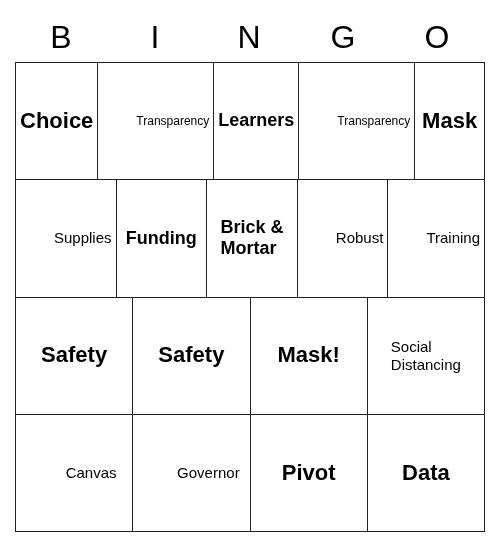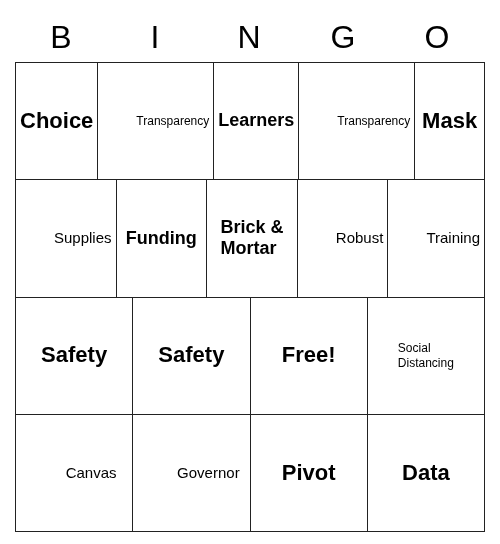--- a/index.html
+++ b/index.html
@@ -56,21 +56,21 @@
       padding: 4px;
     }
     .cell-text {
       display: block;
       line-height: 1.2;
     }
     
     .size-xl { font-size: 22px; font-weight: bold; }
     .size-lg { font-size: 18px; font-weight: bold; }
     .size-md { font-size: 15px; font-weight: normal; margin-left: 34px; }
-    .size-sm { font-size: 12px; font-weight: normal; }
+    .size-sm { font-size: 15px; font-weight: normal; }
     .size-xs { font-size: 12px; font-weight: normal; margin-left: 34px; }
   </style>
 </head>
 <body>
 
 <div class="bingo-card">
   <div class="bingo-header">
   <div class="bingo-header-cell">B</div>
       <div class="bingo-header-cell">I</div>
       <div class="bingo-header-cell">N</div>
@@ -113,21 +113,21 @@
         </div>
       </div>
       <div class="bingo-row">
         <div class="bingo-cell">
           <span class="cell-text size-xl">Safety</span>
         </div>
         <div class="bingo-cell">
           <span class="cell-text size-xl">Safety</span>
         </div>
         <div class="bingo-cell">
-          <span class="cell-text size-xl">Free!</span>
+          <span class="cell-text size-xl">Mask!</span>
         </div>
         <div class="bingo-cell">
           <span class="cell-text size-sm">Social<br>Distancing</span>
         </div>
       </div>
       <div class="bingo-row">
         <div class="bingo-cell">
           <span class="cell-text size-md">Canvas</span>
         </div>
         <div class="bingo-cell">

